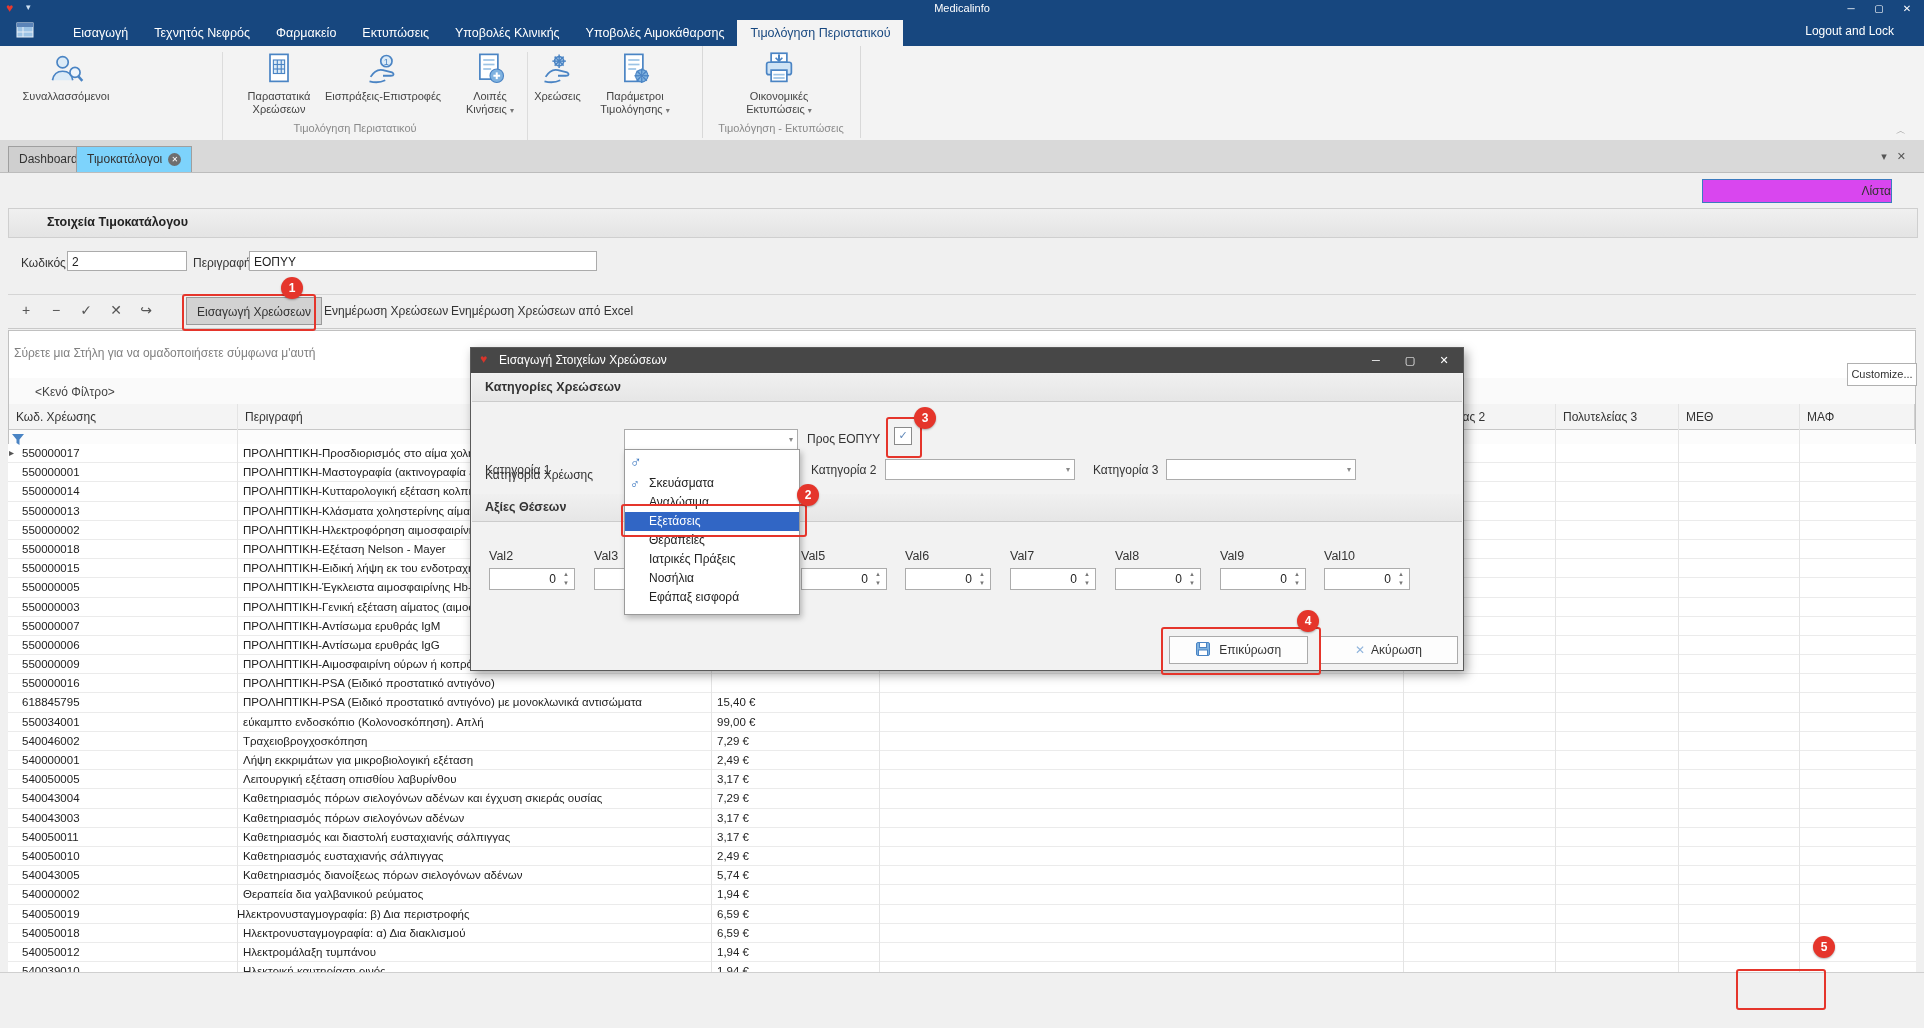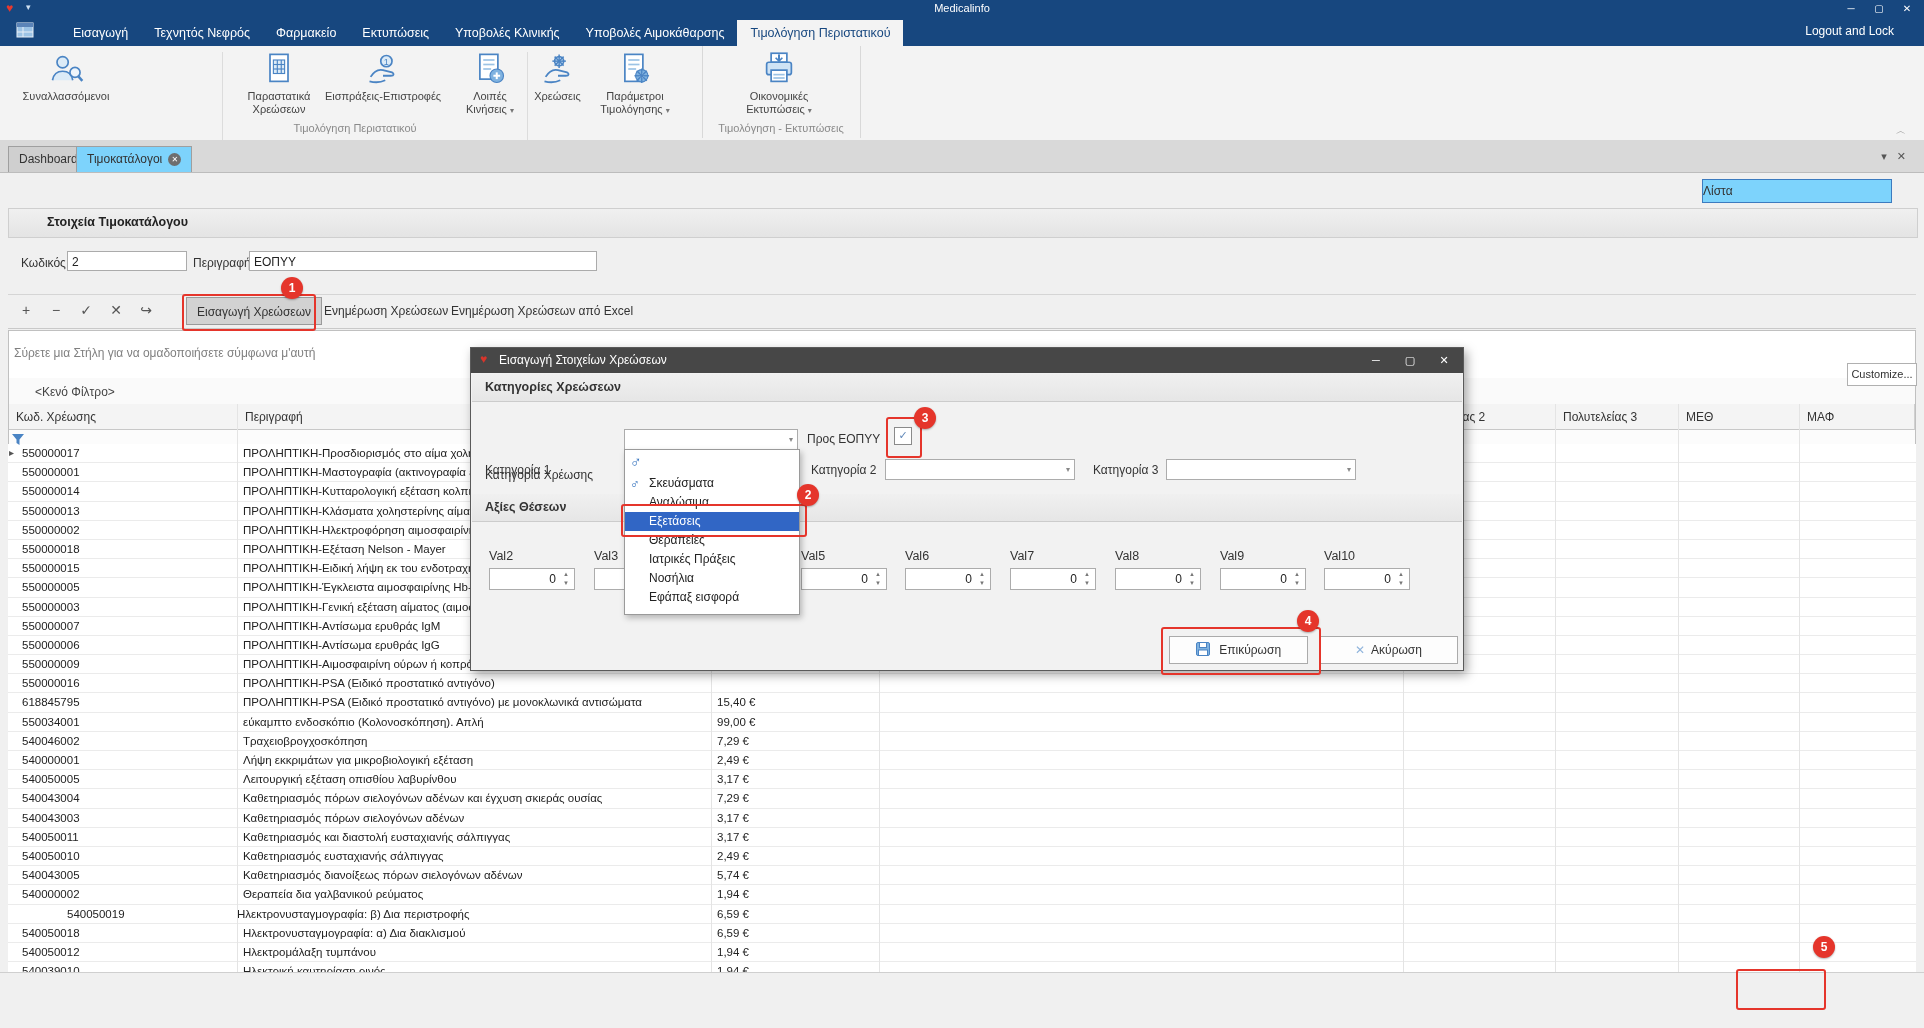--- a/index.html
+++ b/index.html
@@ -29,21 +29,21 @@
   .grp-caption{position:absolute;top:76px;font-size:11px;color:#8a8a8a;text-align:center;}
   .grp-border{position:absolute;top:0;width:1px;height:92px;background:#d8d8d8;}
   .ribbon-collapse{position:absolute;left:1896px;top:78px;color:#888;font-size:10px;}
   
   .doctabs{left:0;top:140px;width:1924px;height:32px;background:#d9d9d9;border-bottom:1px solid #bcbcbc;}
   .dtab{position:absolute;top:6px;height:25px;line-height:25px;font-size:12px;color:#333;padding:0 10px;border:1px solid #9f9f9f;border-bottom:none;background:#cfcfcf;}
   .dtab.active{background:#7dd3fc;}
   .tab-close{display:inline-block;width:13px;height:13px;border-radius:7px;background:#6e6e6e;color:#fff;font-size:8px;line-height:13px;text-align:center;vertical-align:1px;margin-left:6px;}
   .dt-icons{position:absolute;right:8px;top:10px;color:#555;font-size:11px;letter-spacing:10px;}
   
-  .lista-btn{left:1702px;top:179px;width:188px;height:22px;background:#7dd3fc;border:1px solid #3c7bbf;font-size:12px;color:#333;text-align:left;line-height:22px;}
+  .lista-btn{left:1702px;top:179px;width:188px;height:22px;background:#d946ef;border:1px solid #3c7bbf;font-size:12px;color:#333;text-align:right;line-height:22px;}
   .section-bar{left:8px;top:208px;width:1908px;height:28px;background:linear-gradient(#f0f0f0,#e4e4e4);border:1px solid #cfcfcf;}
   .section-bar span{position:absolute;left:38px;top:6px;font-size:12.5px;font-weight:bold;color:#222;}
   .fld-label{font-size:12px;color:#333;top:256px;}
   .fld-input{top:251px;height:20px;background:#fff;border:1px solid #ababab;font-size:12px;color:#222;line-height:20px;padding:0 4px;box-sizing:border-box;}
   
   .toolstrip{left:8px;top:294px;width:1908px;height:33px;background:#f0f0f0;border-top:1px solid #d5d5d5;border-bottom:1px solid #c9c9c9;}
   .ts-ico{position:absolute;top:7px;font-size:14px;color:#555;width:20px;text-align:center;}
   .ts-tab{position:absolute;top:2px;height:28px;line-height:28px;font-size:12px;color:#333;padding:0 10px;}
   .ts-tab.active{background:#d2d2d2;border:1px solid #9a9a9a;box-sizing:border-box;}
   
@@ -396,21 +396,21 @@
         <span class="gcell" style="left: 14px; width: 212px;">540043005</span>
         <span class="gcell" style="left: 235px; width: 470px;">Καθετηριασμός διανοίξεως πόρων σιελογόνων αδένων</span>
         <span class="gcell" style="left: 709px; width: 160px;">5,74 €</span>
       </div>
       <div class="grow">
         <span class="gcell" style="left: 14px; width: 212px;">540000002</span>
         <span class="gcell" style="left: 235px; width: 470px;">Θεραπεία δια γαλβανικού ρεύματος</span>
         <span class="gcell" style="left: 709px; width: 160px;">1,94 €</span>
       </div>
       <div class="grow">
-        <span class="gcell" style="left: 14px; width: 212px; margin-left: 45px;">540050019</span>
+        <span class="gcell" style="left: 14px; width: 212px;">540050019</span>
         <span class="gcell" style="left: 229px; width: 470px;">Ηλεκτρονυσταγμογραφία: β) Δια περιστροφής</span>
         <span class="gcell" style="left: 709px; width: 160px;">6,59 €</span>
       </div>
       <div class="grow">
         <span class="gcell" style="left: 14px; width: 212px;">540050018</span>
         <span class="gcell" style="left: 235px; width: 470px;">Ηλεκτρονυσταγμογραφία: α) Δια διακλισμού</span>
         <span class="gcell" style="left: 709px; width: 160px;">6,59 €</span>
       </div>
       <div class="grow">
         <span class="gcell" style="left: 14px; width: 212px;">540050012</span>

